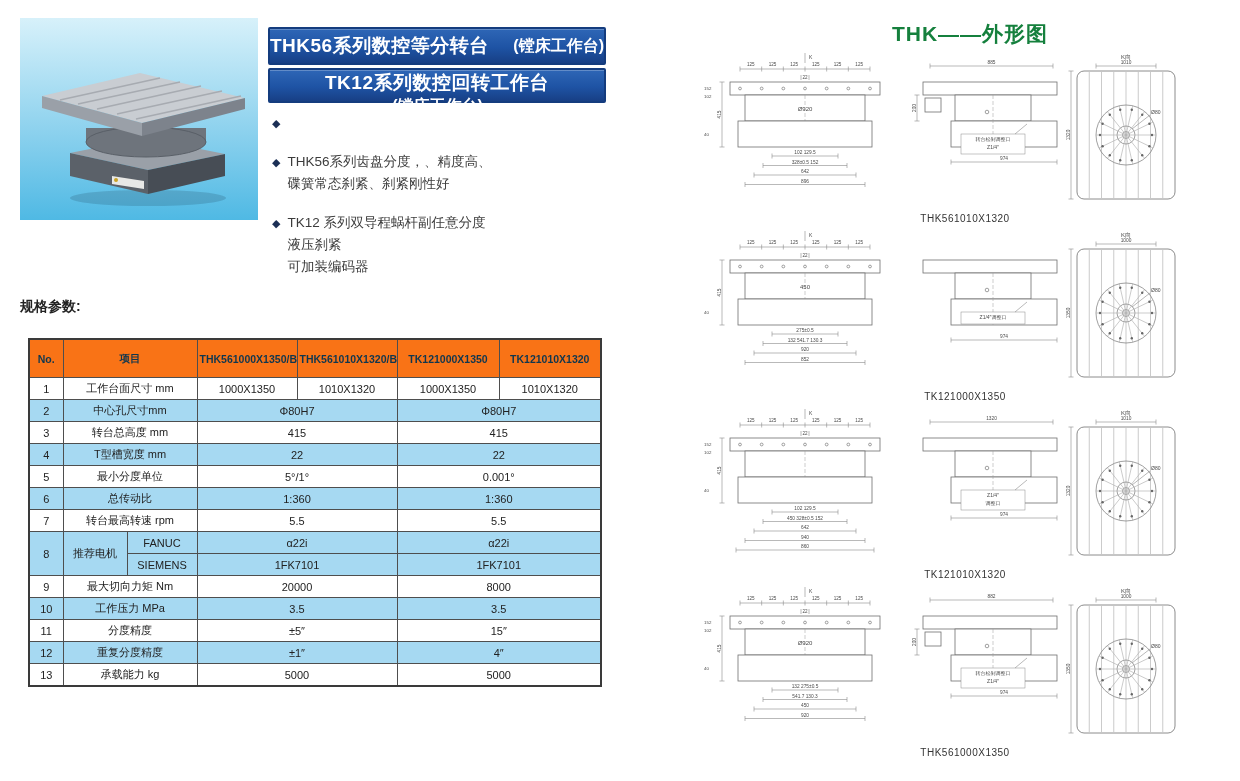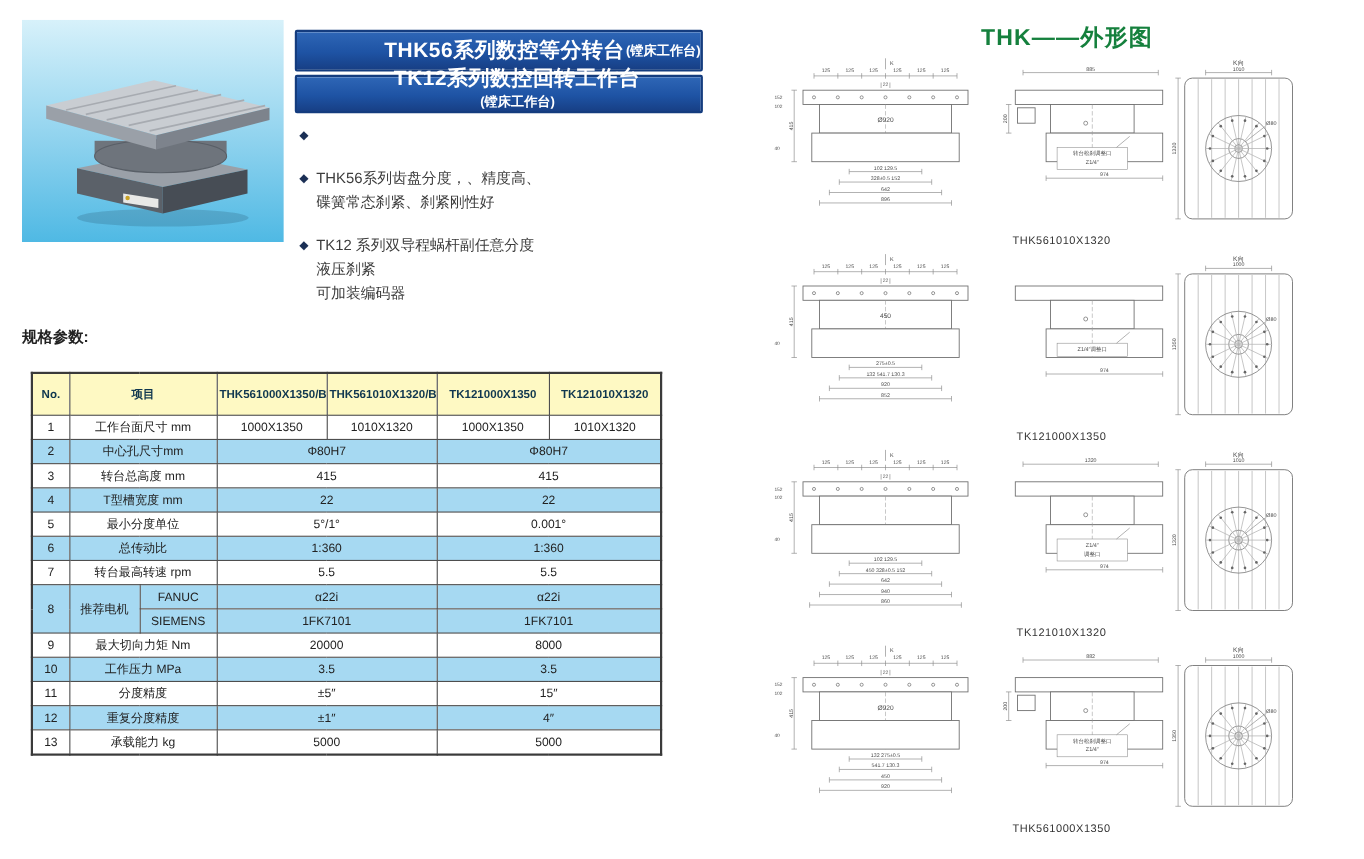--- a/index.html
+++ b/index.html
@@ -4,39 +4,39 @@
 <style>
   html,body{margin:0;padding:0;background:#fff;}
   body{font-family:"Liberation Sans","DejaVu Sans",sans-serif;}
   .page{position:relative;width:1240px;height:781px;background:#fff;overflow:hidden;}
 
   
   .photo{position:absolute;left:20px;top:18px;width:238px;height:202px;}
   .photo svg{display:block;width:100%;height:100%;}
 
   
-  .banner{position:absolute;left:268px;width:334px;display:flex;align-items:center;justify-content:flex-end;
+  .banner{position:absolute;left:268px;width:334px;display:flex;align-items:center;justify-content:space-between;
     background:linear-gradient(180deg,#2e66b6 0%,#1e53a4 55%,#173f85 100%);
     border:2px solid #143c7e;border-radius:2px;color:#fff;font-weight:bold;
-    box-shadow:inset 0 1px 0 rgba(255,255,255,.25);padding-left:33px;}
+    box-shadow:inset 0 1px 0 rgba(255,255,255,.25);}
   .banner .bmain{font-size:19px;letter-spacing:.5px;}
-  .banner .bsuf{font-size:12px;margin-left:1px;}
+  .banner .bsuf{font-size:16px;margin-left:1px;}
   .b1{top:27px;height:34px;}
   .b2{top:68px;height:31px;flex-direction:column;}
 
   
   .features{position:absolute;left:272px;top:112px;width:340px;}
   .feature{display:flex;gap:7px;margin-bottom:17px;color:#3c3c3c;font-size:13.5px;line-height:22px;}
   .feature .bullet{color:#1b2f55;font-size:11px;line-height:22px;}
 
   
   .spec-title{position:absolute;left:20px;top:298px;font-size:14px;font-weight:bold;color:#222;}
   table.spec{position:absolute;left:28px;top:338px;width:572px;border-collapse:collapse;border:2px solid #3a3a3a;table-layout:fixed;}
   .spec th,.spec td{border:1px solid #4e4e4e;text-align:center;padding:0 2px;color:#222;overflow:hidden;white-space:nowrap;}
-  .spec th{background:#fef9c3;color:#10374f;height:37px;font-size:10.5px;font-weight:bold;}
+  .spec th{background:#f97316;color:#10374f;height:37px;font-size:10.5px;font-weight:bold;}
   .spec td{height:21px;font-size:11px;background:#fff;}
   .spec tr.shaded td{background:#a6d9f2;}
 
   
   .right-title{position:absolute;left:700px;top:20px;width:540px;text-align:center;color:#15803d;font-size:21px;font-weight:bold;letter-spacing:1px;}
   .diagrams{position:absolute;left:700px;top:50px;width:540px;text-align:right;}
   svg.dgroup{display:block;width:540px;height:178px;}
   .dgroup line{stroke:#8a8a8a;stroke-width:.6;}
   .dgroup .shp{fill:#fff;stroke:#6f6f6f;stroke-width:.8;}
   .dgroup .shp2{fill:none;stroke:#777;stroke-width:.7;}

